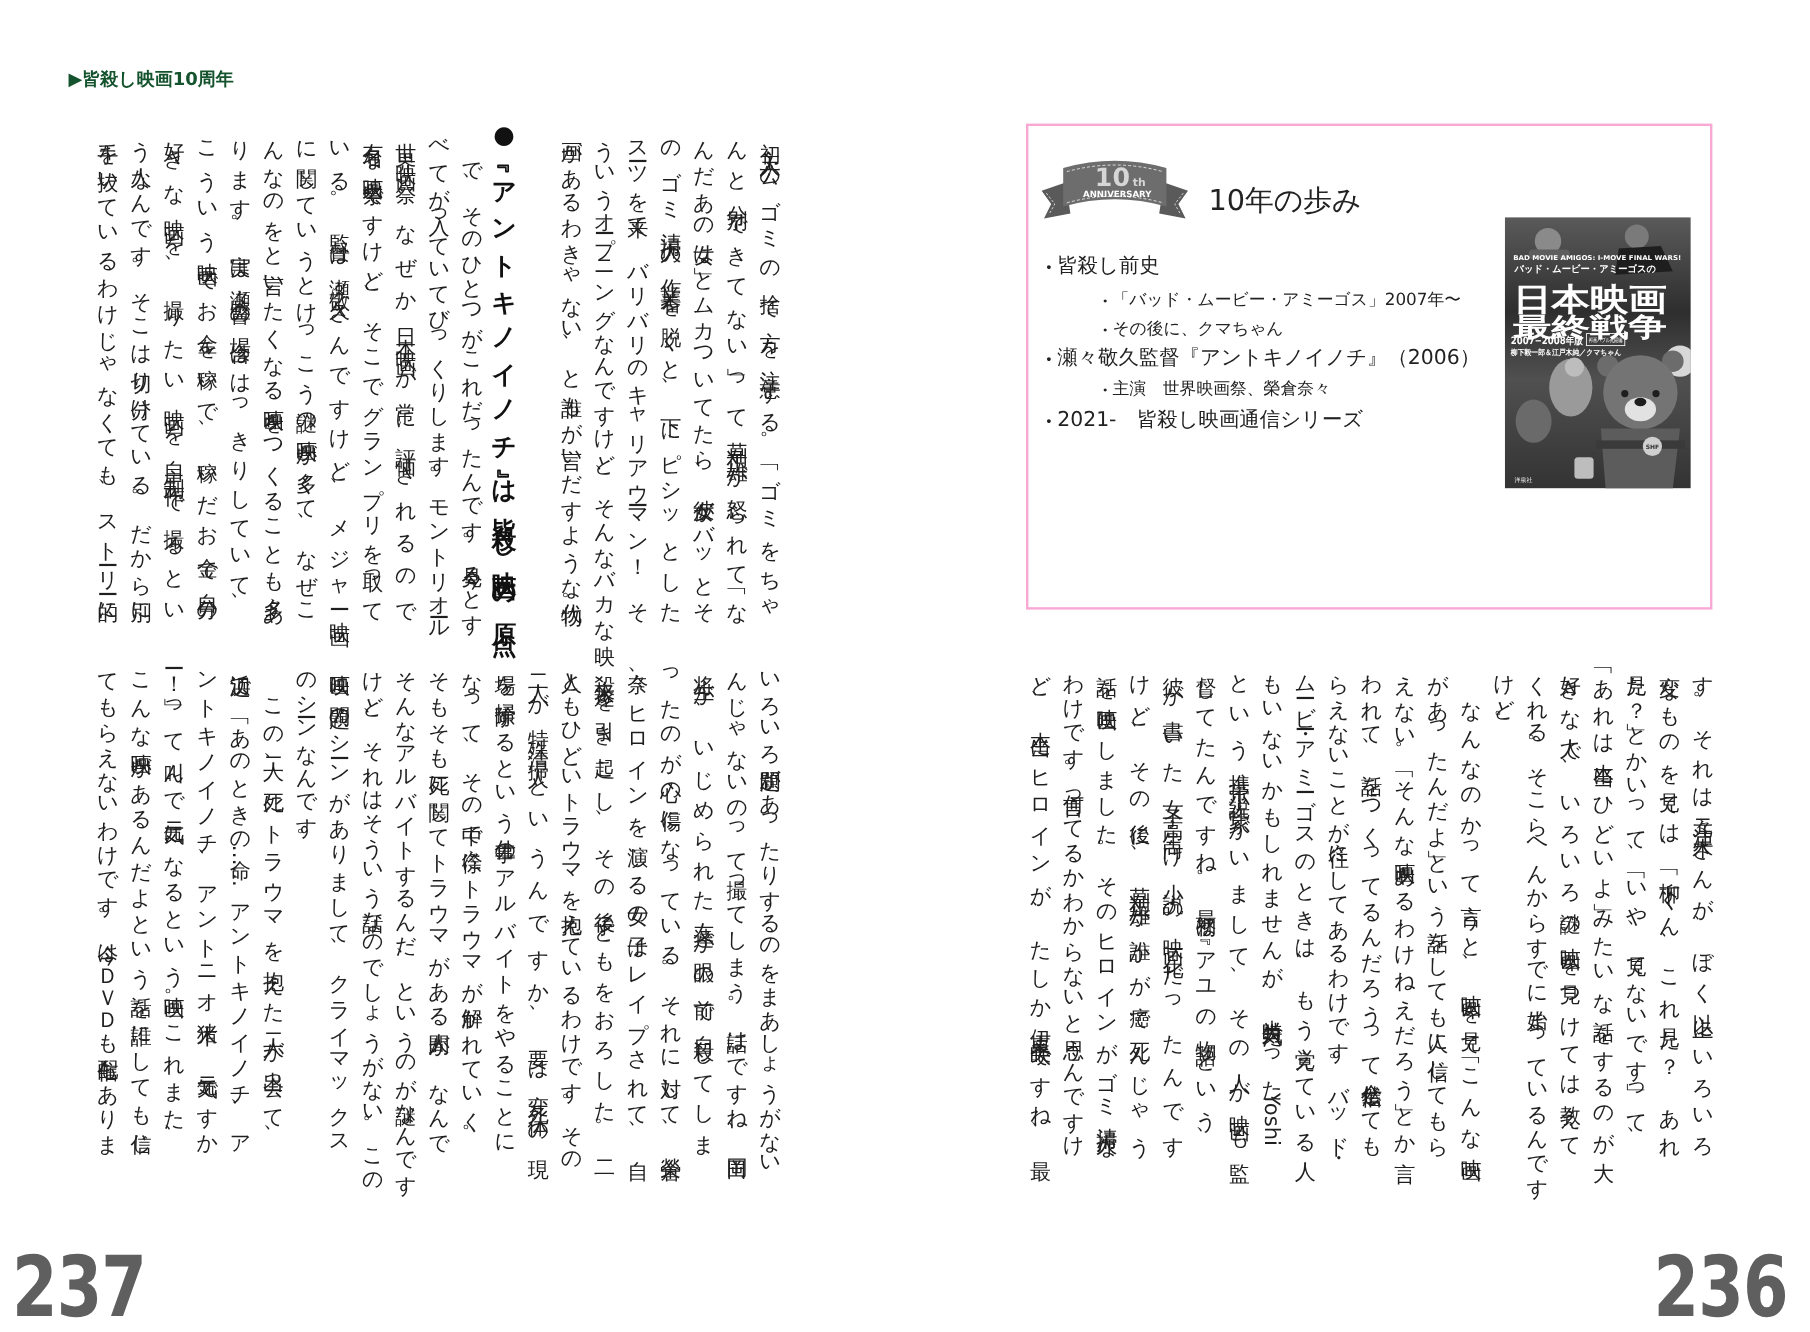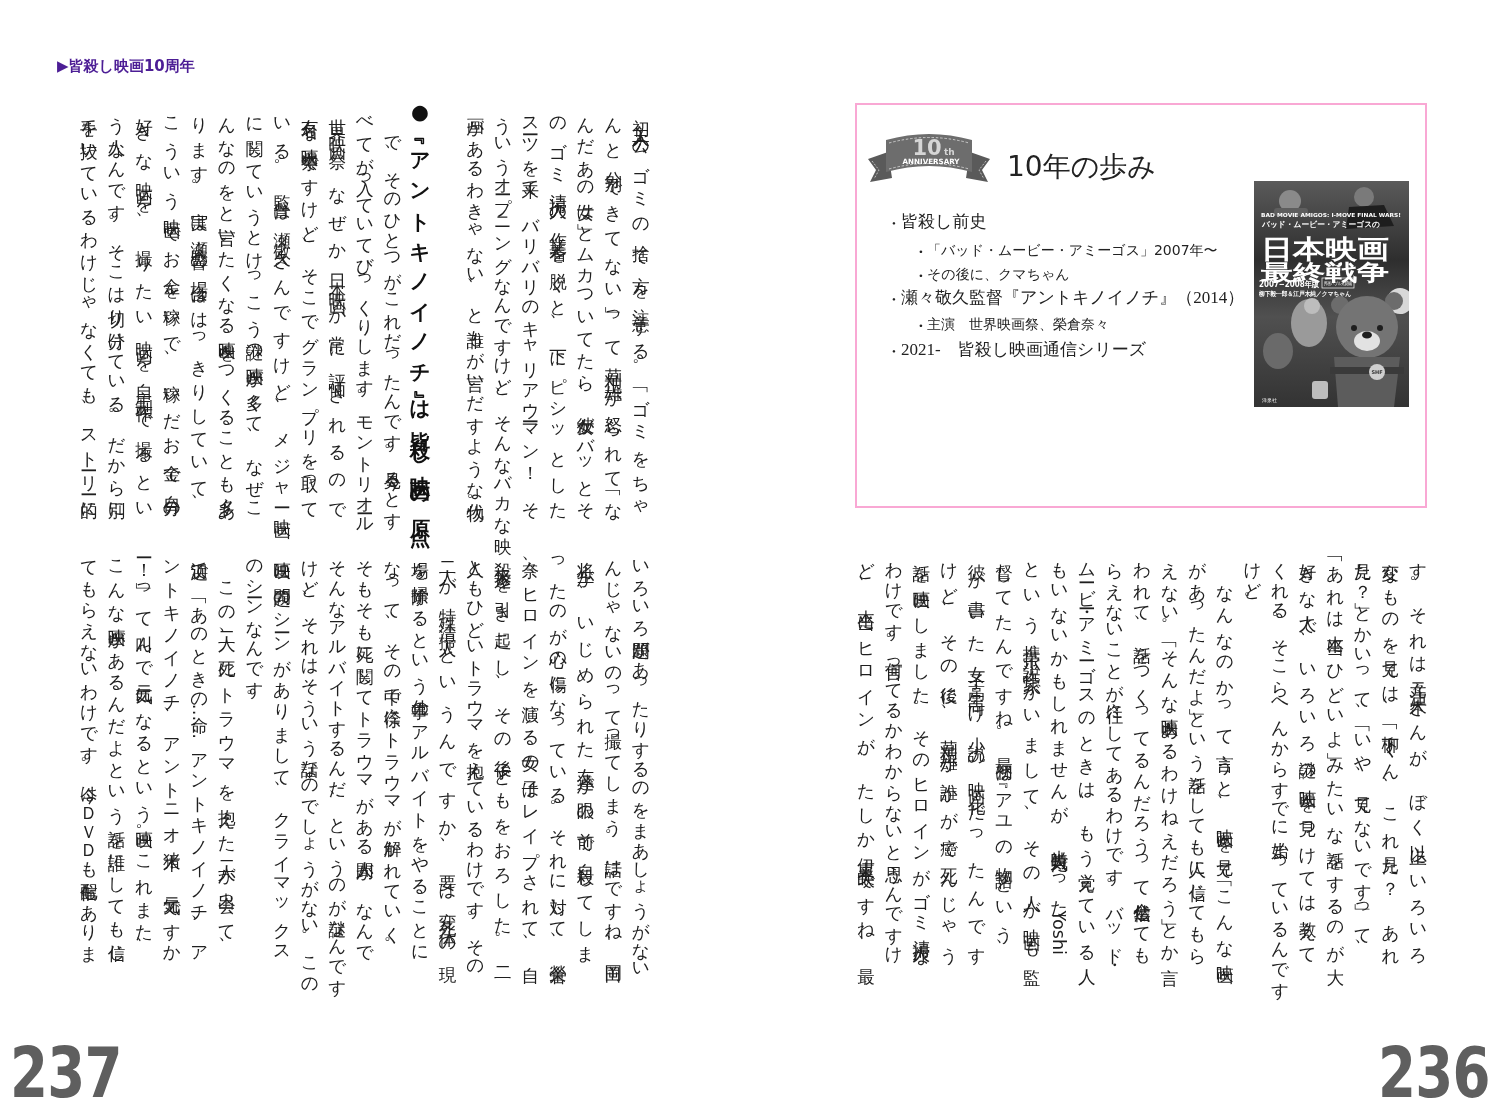--- a/index.html
+++ b/index.html
@@ -3,21 +3,21 @@
 <meta charset="utf-8">
 <style>
   html, body { margin: 0; padding: 0; }
   body {
     width: 1508px; height: 1110px; position: relative; overflow: hidden;
     background: #ffffff; color: #1f1f1f;
     font-family: "DejaVu Sans", sans-serif;
   }
   .running-title {
     position: absolute; left: 57px; top: 57px;
-    font-size: 15px; font-weight: bold; line-height: 18px; color: #4c1d95;
+    font-size: 15px; font-weight: bold; line-height: 18px; color: #14532d;
     white-space: nowrap;
   }
   .vblock {
     position: absolute; writing-mode: vertical-rl;
     width: 579.6px; height: 405px;
     font-family: "DejaVu Sans", sans-serif;
     font-size: 17.6px; line-height: 27.6px; color: #1f1f1f;
   }
   .col {
     width: 27.6px; height: 405px; white-space: nowrap;
@@ -37,24 +37,24 @@
     transform: scaleX(0.78); transform-origin: left top; letter-spacing: -1px;
     white-space: nowrap;
   }
   .timeline-box {
     position: absolute; left: 855px; top: 103px;
     width: 568px; height: 401px; border: 2px solid #f9a8d4; background: #fff;
   }
   .badge { position: absolute; left: 7px; top: 27px; width: 130px; height: 54px; }
   .box-title {
     position: absolute; left: 150px; top: 44px;
-    font-size: 28px; line-height: 36px; color: #222; white-space: nowrap;
+    font-size: 24px; line-height: 36px; color: #222; white-space: nowrap;
   }
   .tl-item { position: absolute; white-space: nowrap; color: #222; }
-  .tl-item.l1 { left: 30px; font-size: 17px; line-height: 26px; font-family: Liberation Serif, serif; }
+  .tl-item.l1 { left: 10px; font-size: 17px; line-height: 26px; }
   .tl-item.l2 { left: 58px; font-size: 14px; line-height: 22px; }
   .tl-item .bullet { display: inline-block; width: 14px; text-align: center; }
   .tl-item.l1 .bullet { font-size: 11px; }
   .tl-item.l2 .bullet { font-size: 9px; width: 12px; }
   .cover { position: absolute; left: 397px; top: 76px; width: 155px; height: 226px; }
 </style>
 </head>
 <body>
 
 <div class="running-title">▶皆殺し映画10周年</div>
@@ -128,21 +128,21 @@
   <div class="tl-item l1" style="top:104px;">
     <span class="bullet">•</span><span>皆殺し前史</span>
   </div>
   <div class="tl-item l2" style="top:134px;">
     <span class="bullet">•</span><span>「バッド・ムービー・アミーゴス」2007年〜</span>
   </div>
   <div class="tl-item l2" style="top:158px;">
     <span class="bullet">•</span><span>その後に、クマちゃん</span>
   </div>
   <div class="tl-item l1" style="top:180px;">
-    <span class="bullet">•</span><span>瀬々敬久監督『アントキノイノチ』（2014）</span>
+    <span class="bullet">•</span><span>瀬々敬久監督『アントキノイノチ』（2006）</span>
   </div>
   <div class="tl-item l2" style="top:208px;">
     <span class="bullet">•</span><span>主演　世界映画祭、榮倉奈々</span>
   </div>
   <div class="tl-item l1" style="top:232px;">
     <span class="bullet">•</span><span>2021-　皆殺し映画通信シリーズ</span>
   </div>
 
   <svg class="cover" viewBox="0 0 155 226">
     <defs>

